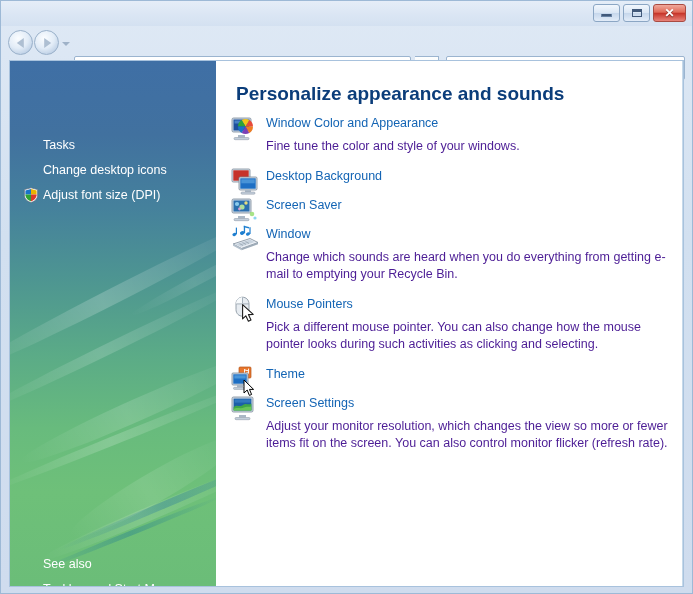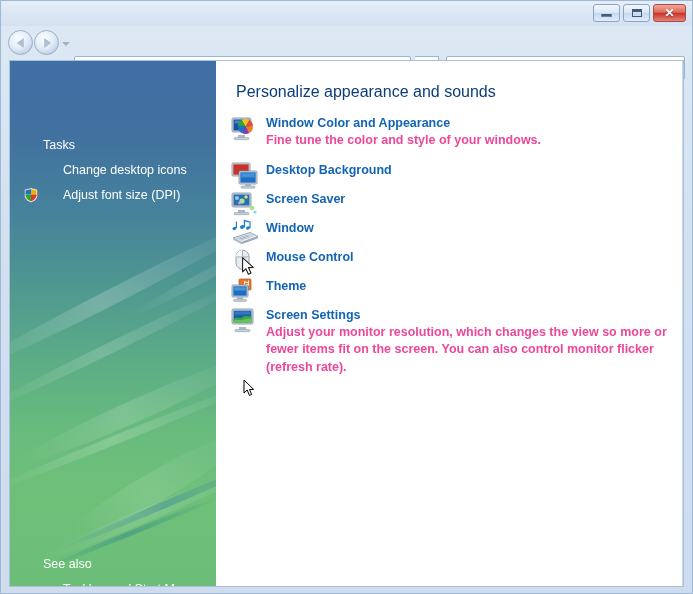--- a/index.html
+++ b/index.html
@@ -254,70 +254,69 @@
     font-size: 12.5px;
     white-space: nowrap;
   }
   .side-link {
     position: absolute;
     left: 33px;
     color: #ffffff;
     font-size: 12.5px;
     white-space: nowrap;
     cursor: pointer;
-    margin-left: 20px;
   }
   #side-tasks   { top: 77px; }
   #side-link-0  { top: 102px; }
   #side-link-1  { top: 127px; }
   #shield-icon  { position: absolute; left: 13px; top: 126px; width: 16px; height: 16px; }
 
   #side-seealso { top: 496px; }
   #side-link-2  { top: 521px; }
 
   
   #main {
     position: absolute;
     left: 206px; top: 0;
     width: 467px; height: 525px;
     background: #ffffff;
     overflow: hidden;
   }
   #page-title {
     position: absolute;
     left: 20px; top: 22px;
-    font-size: 16px;
+    font-size: 19px;
     color: #0b3d7a;
     white-space: nowrap;
+    font-weight: bold;
   }
   #items { position: absolute; left: 0; top: 52px; width: 467px; }
   .item {
     position: relative;
     padding-left: 50px;
     padding-right: 4px;
     margin-bottom: 10px;
-    font-weight: bold;
   }
   .item-icon {
     position: absolute;
     left: 14px; top: 1px;
     width: 30px; height: 30px;
   }
   .item-title {
     font-size: 12.5px;
     color: #1364b4;
     line-height: 17px;
     cursor: pointer;
     display: inline-block;
   }
   .item-desc {
     font-size: 12.5px;
-    color: #ec4899;
+    color: #4c1d95;
     line-height: 17.5px;
-    margin-top: 0;
+    margin-top: 6px;
   }
 
   
   #client-right-edge {
     position: absolute;
     right: 0; top: 0; bottom: 0; width: 1px;
     background: #c6d9ea;
   }
 
   
@@ -504,33 +503,35 @@
               <g stroke="#8d99a5" stroke-width="0.7">
                 <line x1="9.5" y1="18.6" x2="13" y2="20.4"></line>
                 <line x1="12.5" y1="17.6" x2="16" y2="19.4"></line>
                 <line x1="15.5" y1="16.6" x2="19" y2="18.4"></line>
               </g>
               <path d="M3 19 L11.5 23.5 L11.5 25.3 L3 20.8 Z" fill="#b4c1cd"></path>
               <path d="M11.5 23.5 L28 17.5 L28 19.3 L11.5 25.3 Z" fill="#9dabb8"></path>
             </svg>
           </span>
           <div class="item-title">Window</div>
+          <div class="item-desc">Change which sounds are heard when you do everything from getting e-mail to emptying your Recycle Bin.</div>
         </div>
 
         <div class="item">
           <span class="item-icon">
             <svg width="30" height="30" viewBox="0 0 30 30">
               <path d="M6 9 C6 4.8 9 2.2 12.5 2.2 C16 2.2 19 4.8 19 9 L19 14.5 C19 18.6 16 21.2 12.5 21.2 C9 21.2 6 18.6 6 14.5 Z" fill="#e7ecf1" stroke="#8b97a3" stroke-width="0.9"></path>
               <path d="M6 9 C6 4.8 9 2.2 12.5 2.2 L12.5 9 Z" fill="#f7fafc"></path>
               <line x1="12.5" y1="2.4" x2="12.5" y2="8.4" stroke="#93a0ac" stroke-width="0.8"></line>
               <line x1="6.2" y1="8.9" x2="18.8" y2="8.9" stroke="#93a0ac" stroke-width="0.8"></line>
               <path d="M12.6 9.6 L23.2 19.4 L18.4 19.6 L21.0 25.0 L18.4 26.2 L15.8 20.8 L12.6 23.8 Z" fill="#ffffff" stroke="#1d1d1d" stroke-width="1.1" stroke-linejoin="round"></path>
             </svg>
           </span>
-          <div class="item-title">Mouse Control</div>
+          <div class="item-title">Mouse Pointers</div>
+          <div class="item-desc">Pick a different mouse pointer. You can also change how the mouse pointer looks during such activities as clicking and selecting.</div>
         </div>
 
         <div class="item">
           <span class="item-icon">
             <svg width="30" height="30" viewBox="0 0 30 30">
               <rect x="9" y="2" width="12" height="11" rx="1" fill="#e8762c" stroke="#b2571c" stroke-width="0.7"></rect>
               <g fill="#ffffff">
                 <ellipse cx="13" cy="9" rx="1.5" ry="1.1"></ellipse>
                 <rect x="14.1" y="4.3" width="0.9" height="4.9"></rect>
                 <path d="M14.1 4.3 L18 5.2 L18 6.2 L14.1 5.3 Z"></path>

